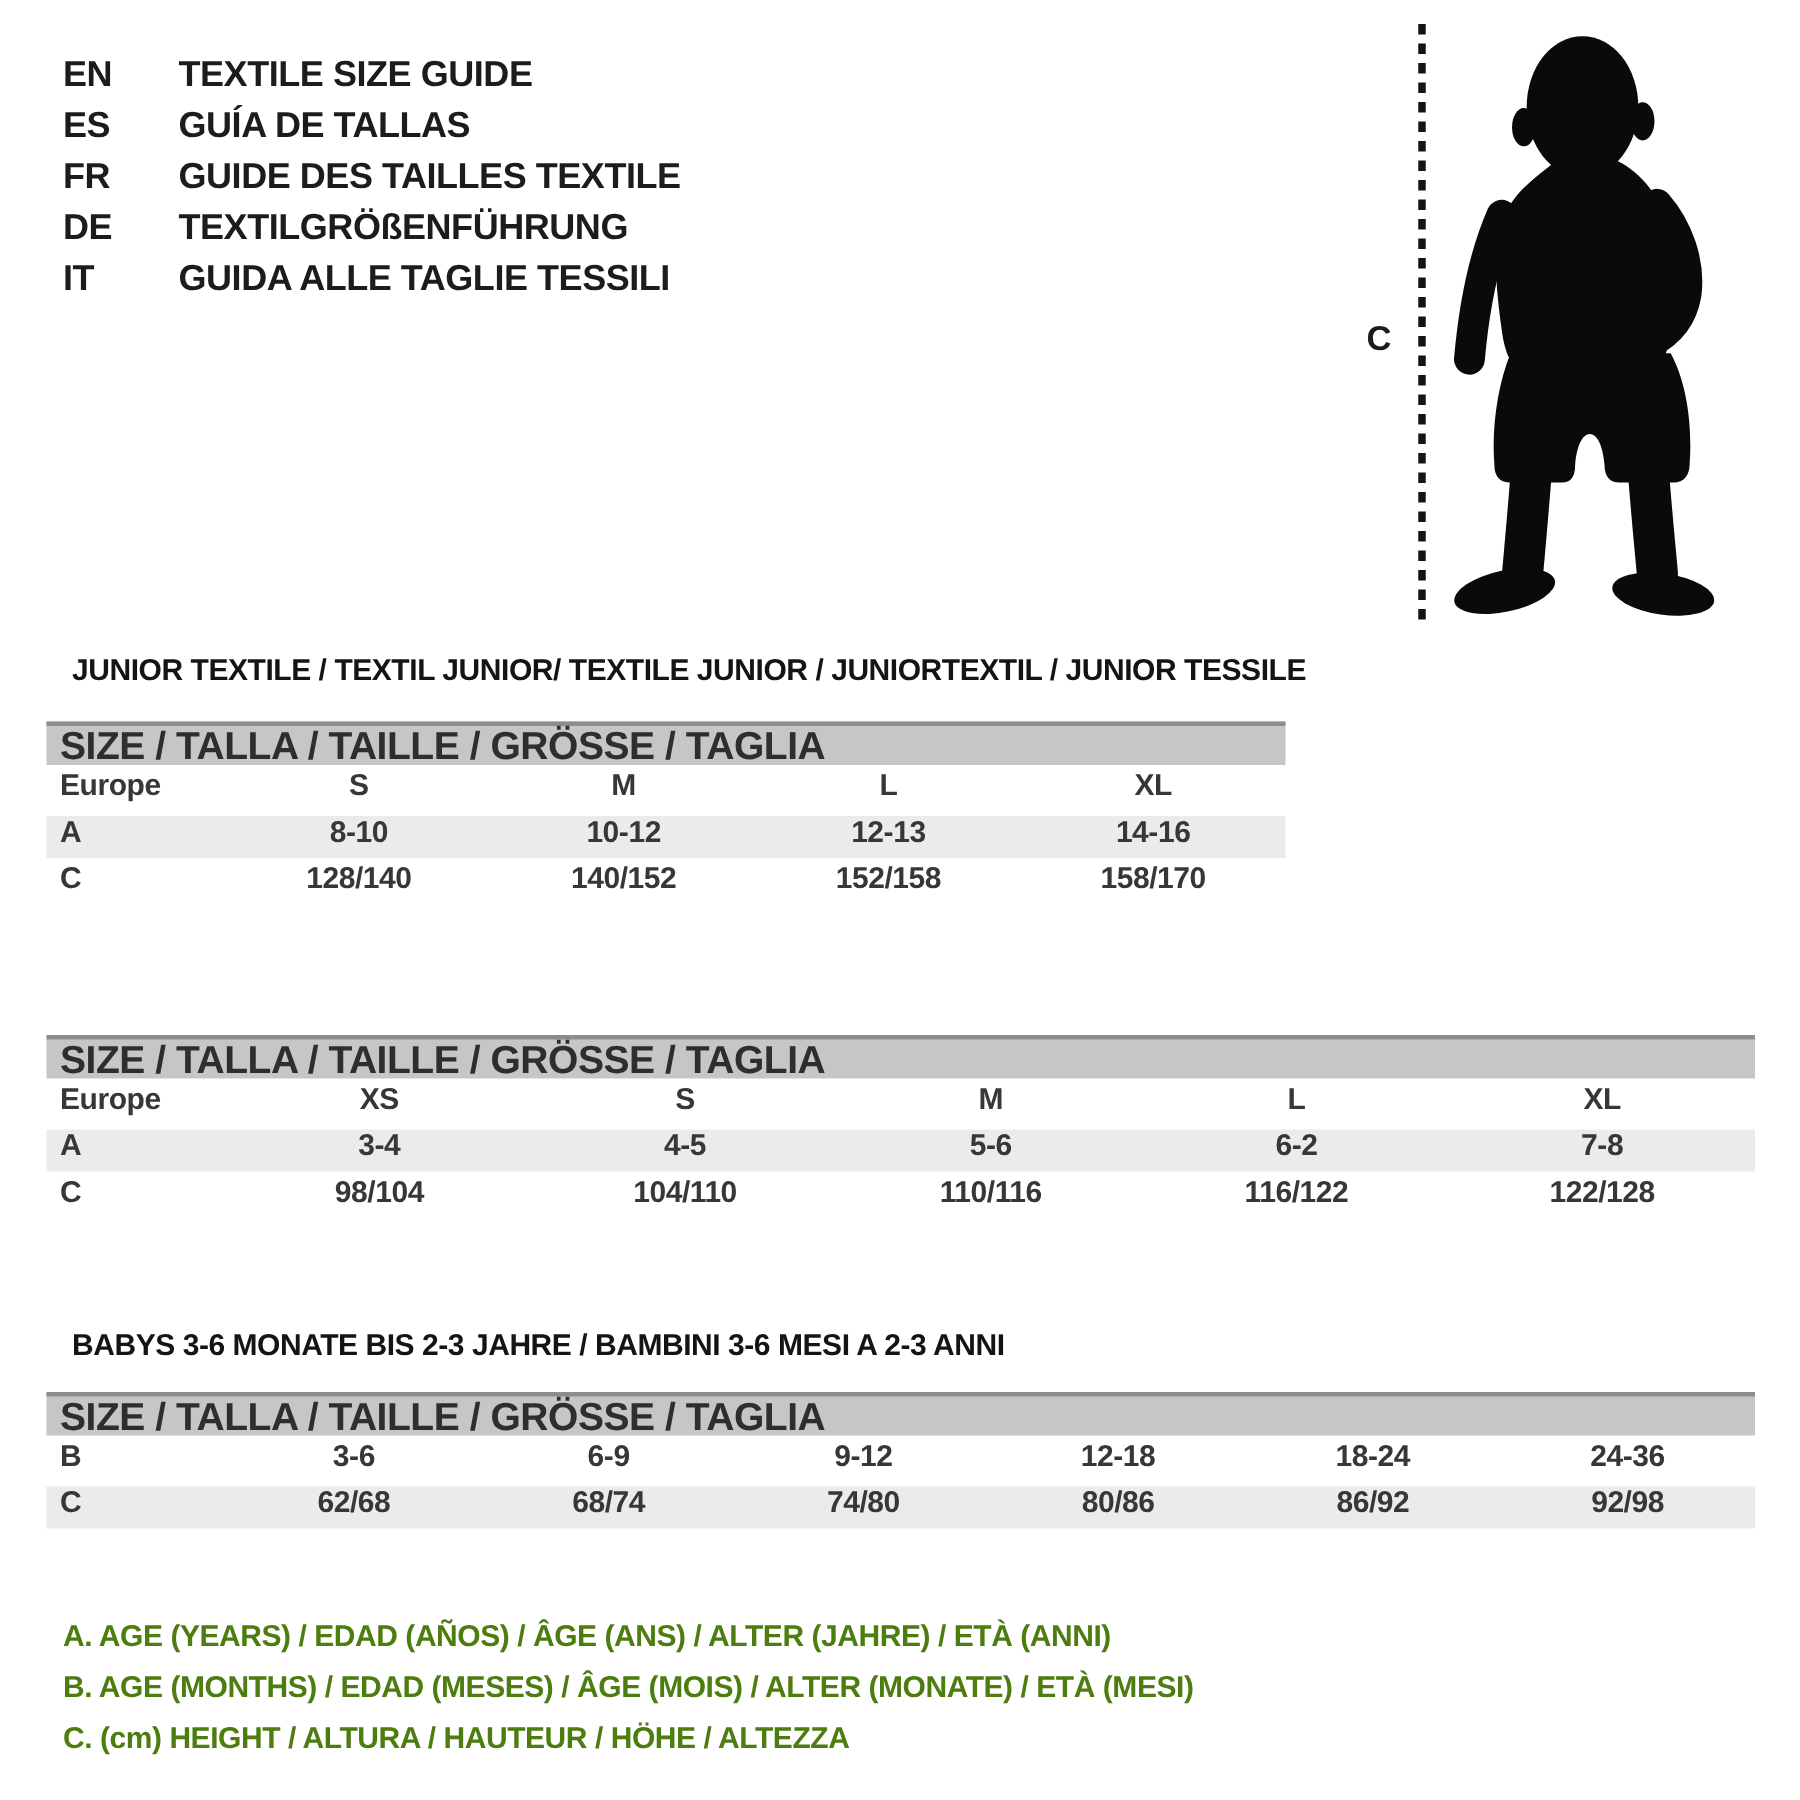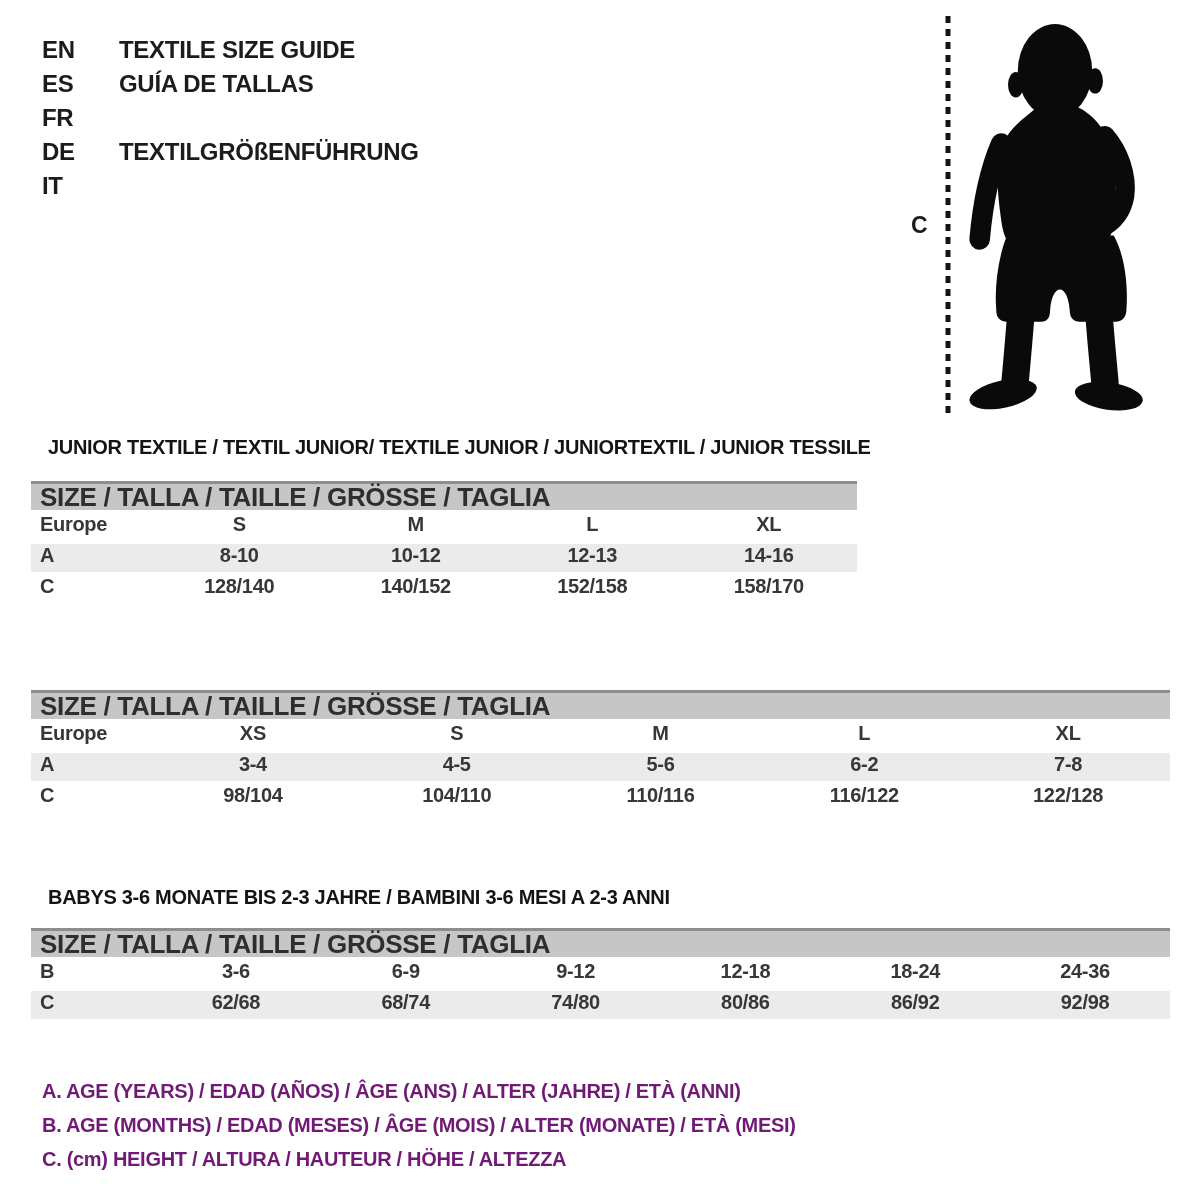--- a/index.html
+++ b/index.html
@@ -32,45 +32,47 @@
   .size-bar{
     height:26px;background:var(--bar,#c6c6c6);border-top:3px solid var(--barBorder,#8d8d8d);
     display:flex;align-items:center;padding-left:9px;font-size:26px;color:#2e2e2e;white-space:nowrap;
   }
   .trow{display:flex;align-items:flex-start;height:28px;margin-top:3px;font-size:20px;color:#373737;}
   .alt{background:var(--alt,#ebebeb);}
   .c0{width:120px;padding-left:9px;box-sizing:border-box;}
   .cv{flex:1;text-align:center;}
   
   .notes{position:absolute;left:42px;top:1074px;}
-  .note{height:34px;display:flex;align-items:center;font-size:20px;white-space:nowrap;color:#701a75;}
+  .note{height:34px;display:flex;align-items:center;font-size:20px;white-space:nowrap;color:#4d7c0f;}
 </style>
 </head>
 <body>
 
 <div class="page">
 
   <div class="langs">
     <div class="lang-row">
       <span class="lang-code">EN</span>
       <span class="lang-title">TEXTILE SIZE GUIDE</span>
     </div>
     <div class="lang-row">
       <span class="lang-code">ES</span>
       <span class="lang-title">GUÍA DE TALLAS</span>
     </div>
     <div class="lang-row">
       <span class="lang-code">FR</span>
+      <span class="lang-title">GUIDE DES TAILLES TEXTILE</span>
     </div>
     <div class="lang-row">
       <span class="lang-code">DE</span>
       <span class="lang-title">TEXTILGRÖßENFÜHRUNG</span>
     </div>
     <div class="lang-row">
       <span class="lang-code">IT</span>
+      <span class="lang-title">GUIDA ALLE TAGLIE TESSILI</span>
     </div>
   </div>
 
   <div class="fig-line">
     <svg width="6" height="402" xmlns="http://www.w3.org/2000/svg">
       <line x1="3" y1="0" x2="3" y2="402" stroke="#141414" stroke-width="5" stroke-dasharray="7 6"></line>
     </svg>
   </div>
   <div class="fig-c">C</div>
 

